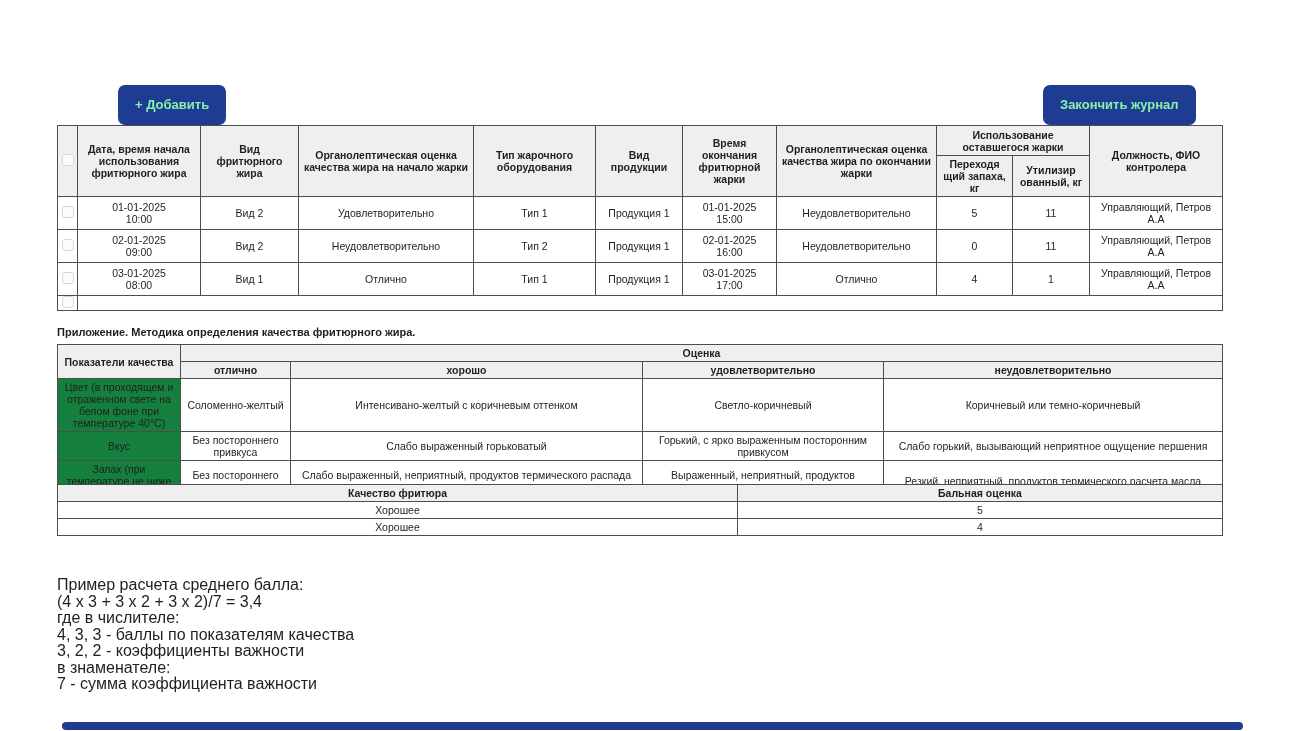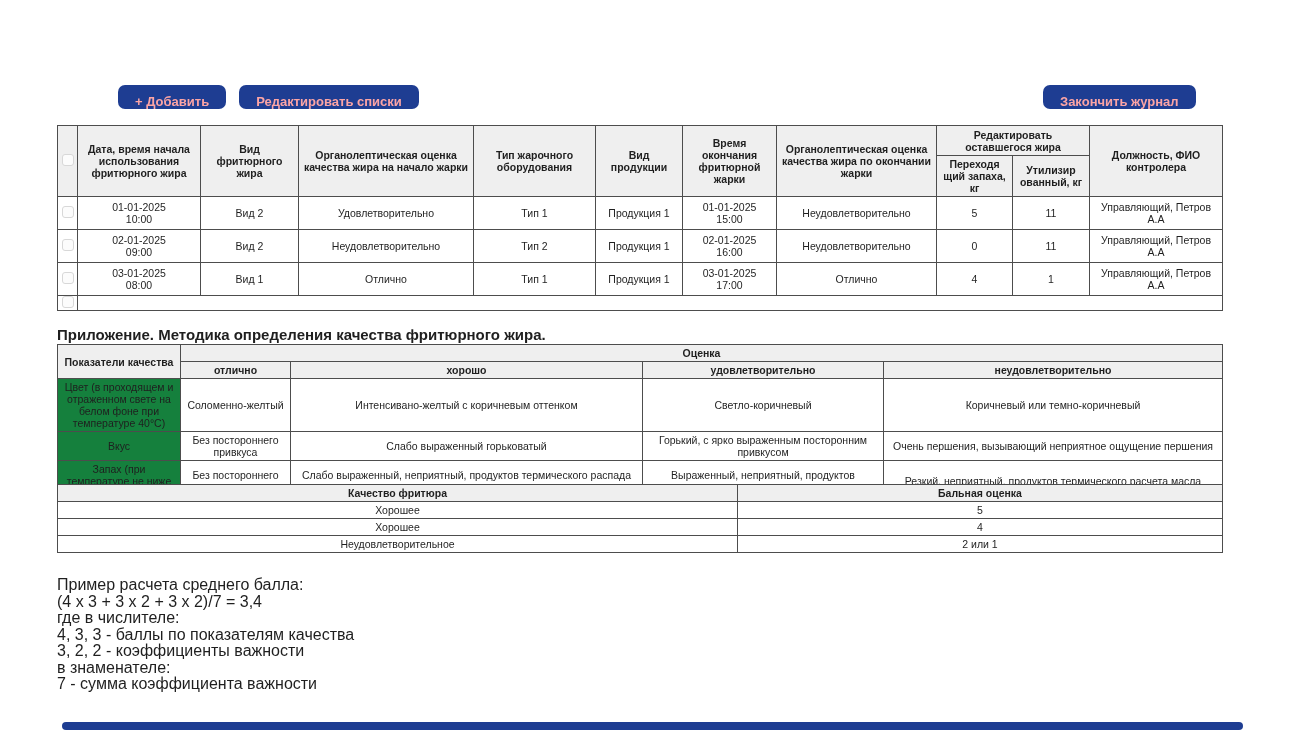--- a/index.html
+++ b/index.html
@@ -8,28 +8,28 @@
     font-family: "Liberation Sans", "DejaVu Sans", sans-serif;
     color: #1f1f1f;
     position: relative;
     overflow: hidden;
   }
 
   
   .toolbar { position: absolute; top: 85px; left: 118px; display: flex; gap: 13px; }
   .btn {
     background: #1e3d92;
-    color: #fca5a5;
+    color: #86efac;
     border: none;
     border-radius: 7px;
     font-family: inherit;
     font-size: 13px;
     font-weight: 700;
     padding: 1px 17px;
-    height: 24px;
+    height: 40px;
     line-height: 32px;
     cursor: pointer;
     white-space: nowrap;
   }
   .btn-finish { position: absolute; top: 85px; left: 1043px; }
 
   
   table { border-collapse: collapse; table-layout: fixed; }
   th, td {
     border: 1px solid #4d4d4d;
@@ -56,21 +56,21 @@
     width: 12px; height: 12px;
     border: 1px solid #d8d8d8;
     border-radius: 3px;
     background: #fcfcfc;
     cursor: pointer;
   }
 
   
   .appendix-title {
     position: absolute; top: 326px; left: 57px;
-    font-size: 15px; font-weight: 700;
+    font-size: 11px; font-weight: 700;
   }
   .methodology { position: absolute; top: 344px; left: 57px; width: 1165px; }
   .methodology .r-tier  { height: 17px; }
   .methodology .r-color { height: 46px; }
   .methodology .r-taste { height: 21px; }
   .methodology .r-smell { height: 28px; }
   .methodology td.indicator { background: #15803d; }
 
   .scores { position: absolute; top: 484px; left: 57px; width: 1165px; }
   .scores .r-head { height: 15px; }
@@ -91,21 +91,20 @@
     background: #1e3d92;
     border-radius: 4px;
     cursor: pointer;
   }
 </style>
 </head>
 <body>
 
 <div class="toolbar">
   <button class="btn">+ Добавить</button>
-  <button class="btn">Редактировать списки</button>
 </div>
 <button class="btn btn-finish">Закончить журнал</button>
 
 <table class="journal">
   <colgroup>
     <col style="width:20px">
       <col style="width:123px">
       <col style="width:98px">
       <col style="width:175px">
     <col style="width:122px">
@@ -119,21 +118,21 @@
   <tbody>
       <tr class="r-head1">
     <th class="cb-cell" rowspan="2"><span class="checkbox"></span></th>
     <th rowspan="2">Дата, время начала использования фритюрного жира</th>
     <th rowspan="2">Вид фритюрного жира</th>
     <th rowspan="2">Органолептическая оценка качества жира на начало жарки</th>
     <th rowspan="2">Тип жарочного оборудования</th>
     <th rowspan="2">Вид продукции</th>
     <th rowspan="2">Время окончания фритюрной жарки</th>
     <th rowspan="2">Органолептическая оценка качества жира по окончании жарки</th>
-    <th colspan="2">Редактировать оставшегося жира</th>
+    <th colspan="2">Использование оставшегося жарки</th>
     <th rowspan="2">Должность, ФИО контролера</th>
   </tr>
   <tr class="r-head2">
     <th>Переходя
 щий запаха, кг</th>
     <th>Утилизир
 ованный, кг</th>
   </tr>
 
   <tr class="r-data">
@@ -214,21 +213,21 @@
     <td>Соломенно-желтый</td>
     <td>Интенсивано-желтый с коричневым оттенком</td>
     <td>Светло-коричневый</td>
     <td>Коричневый или темно-коричневый</td>
   </tr>
   <tr class="r-taste">
     <td class="indicator">Вкус</td>
     <td>Без постороннего привкуса</td>
     <td>Слабо выраженный горьковатый</td>
     <td>Горький, с ярко выраженным посторонним привкусом</td>
-    <td>Очень першения, вызывающий неприятное ощущение першения</td>
+    <td>Слабо горький, вызывающий неприятное ощущение першения</td>
   </tr>
   <tr class="r-smell">
     <td class="indicator">Запах (при температуре не ниже 50°С)</td>
     <td>Без постороннего запаха</td>
     <td>Слабо выраженный, неприятный, продуктов термического распада масла</td>
     <td>Выраженный, неприятный, продуктов термического распада масла</td>
     <td>Резкий, неприятный, продуктов термического расчета масла</td>
   </tr>
 </tbody>
   </table>
@@ -244,24 +243,20 @@
     <th>Бальная оценка</th>
   </tr>
   <tr class="r-row">
     <td>Хорошее</td>
     <td>5</td>
   </tr>
   <tr class="r-row">
     <td>Хорошее</td>
     <td>4</td>
   </tr>
-  <tr class="r-row">
-    <td>Неудовлетворительное</td>
-    <td>2 или 1</td>
-  </tr>
 </tbody>
   </table>
 
 <div class="example">
   <div>Пример расчета среднего балла:</div>
   <div>(4 x 3 + 3 x 2 + 3 x 2)/7 = 3,4</div>
   <div>где в числителе:</div>
   <div>4, 3, 3 - баллы по показателям качества</div>
   <div>3, 2, 2 - коэффициенты важности</div>
   <div>в знаменателе:</div>

